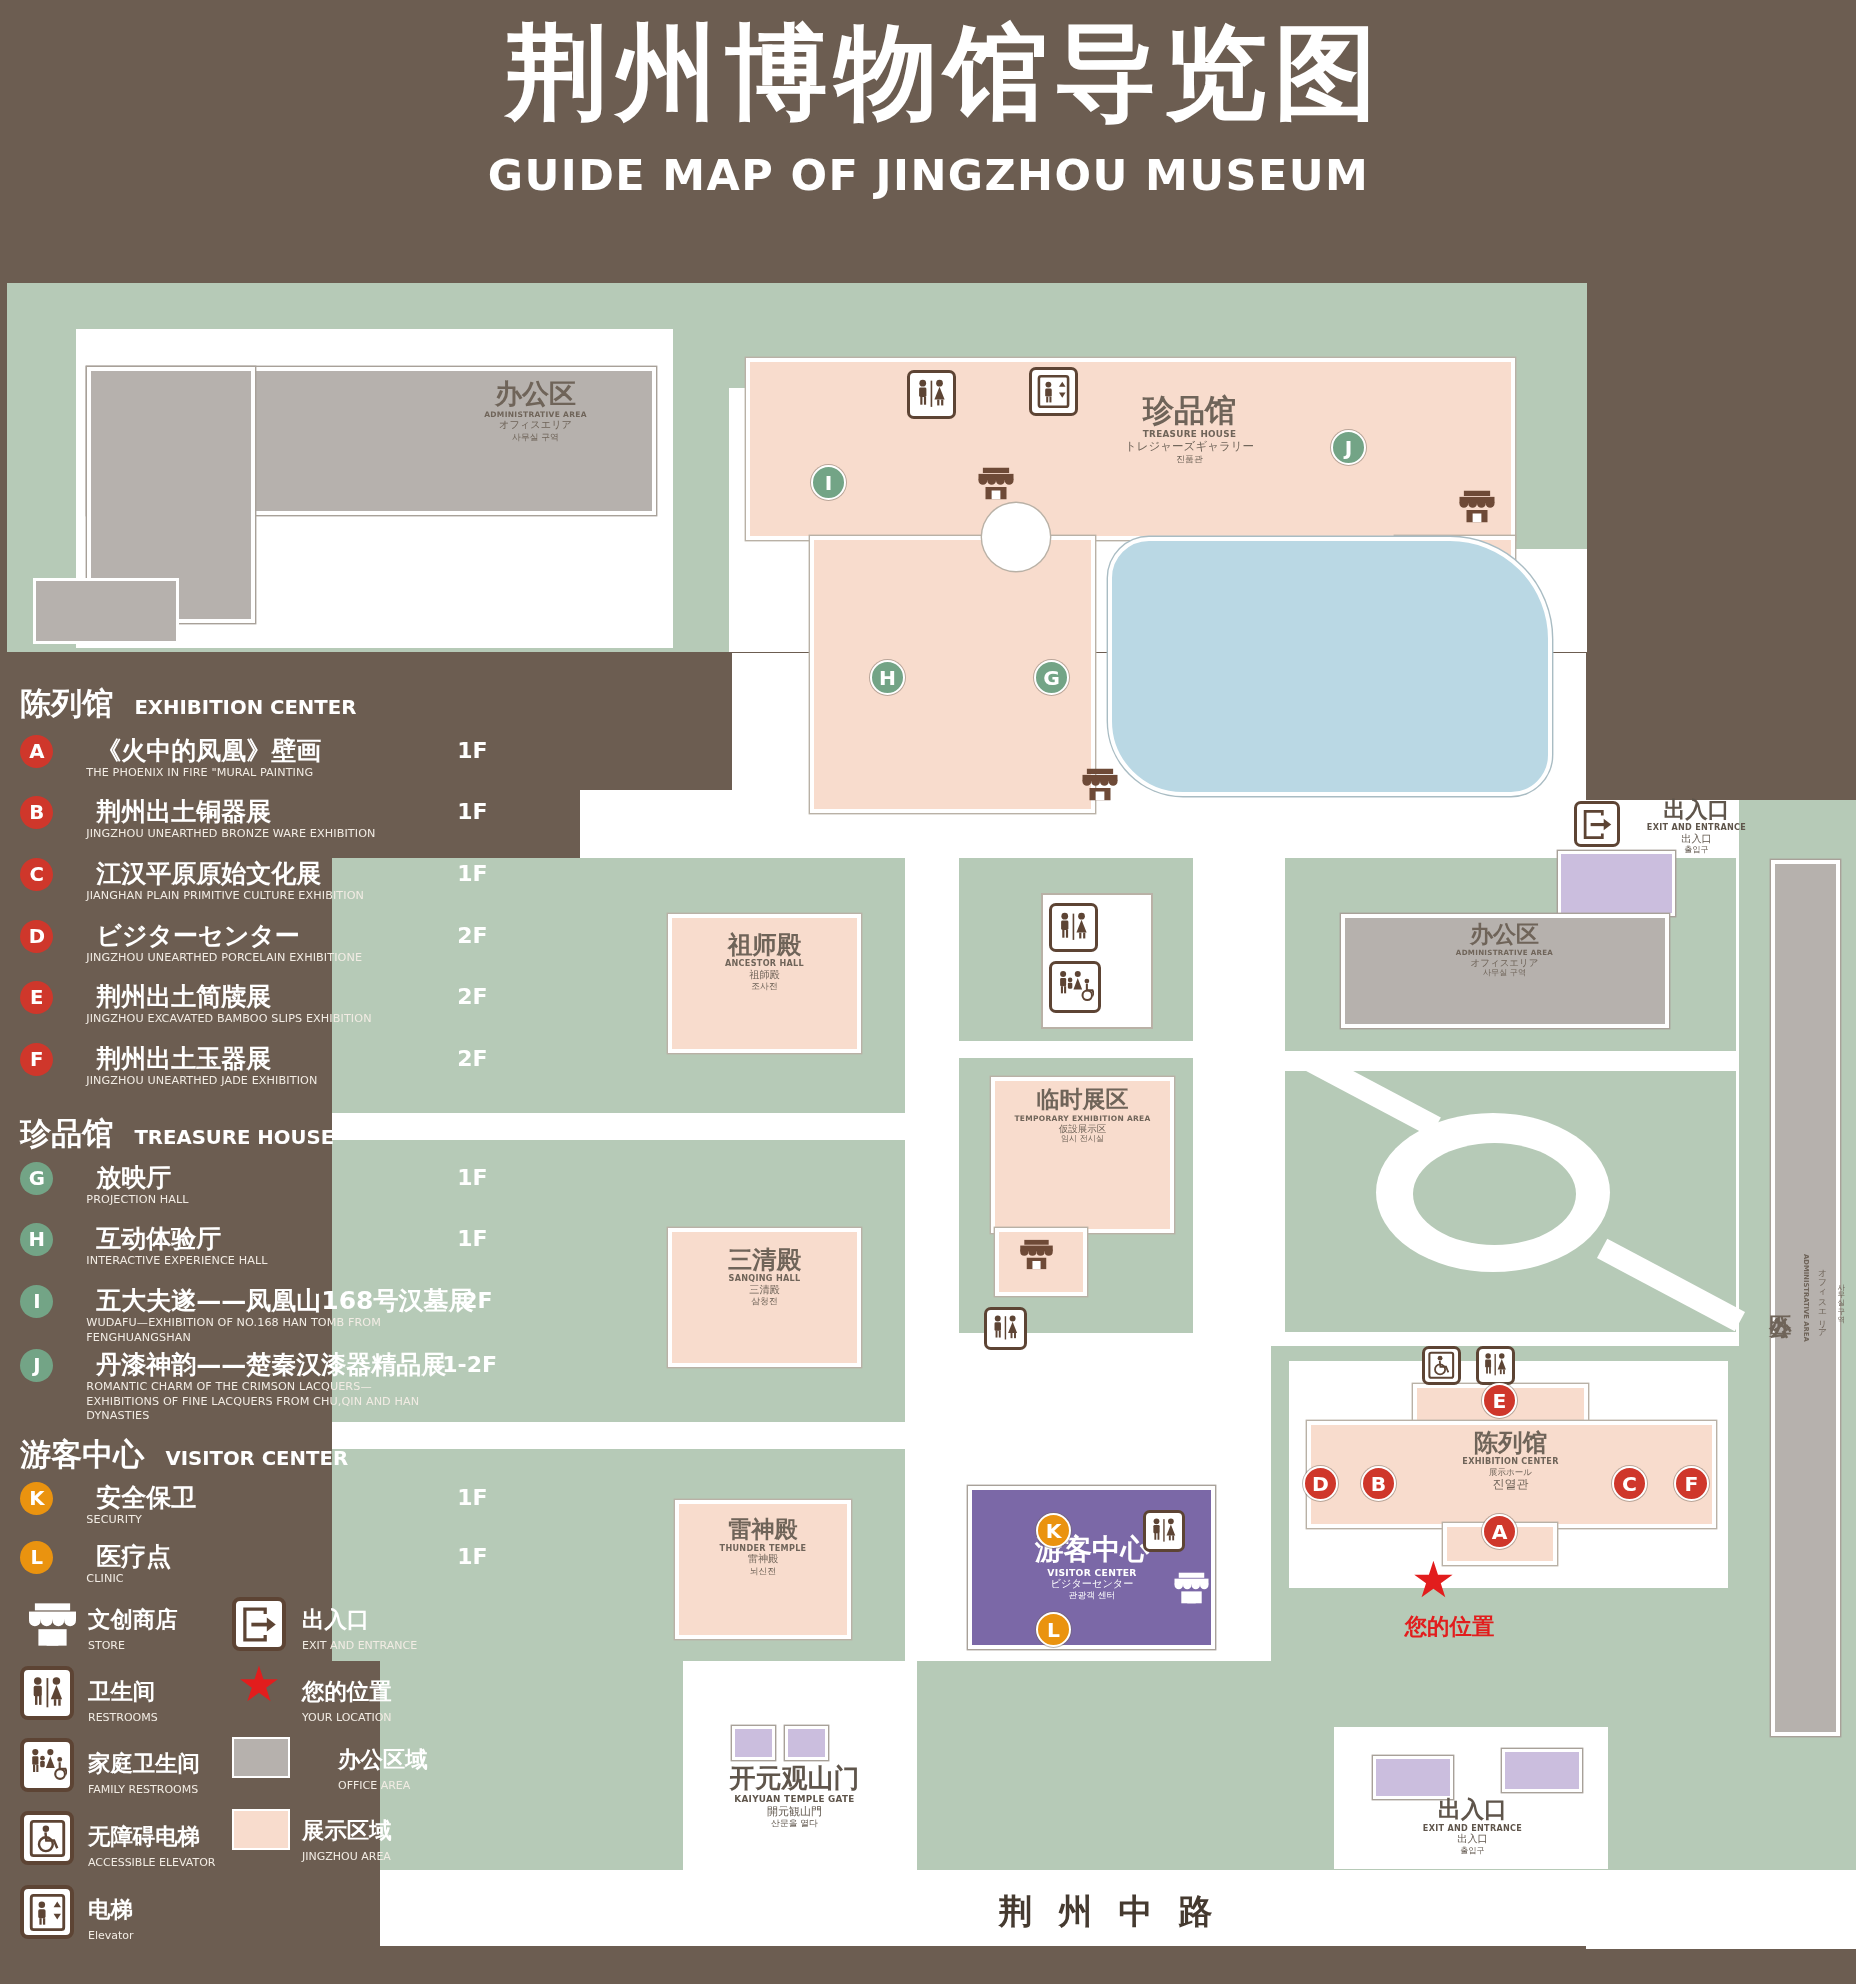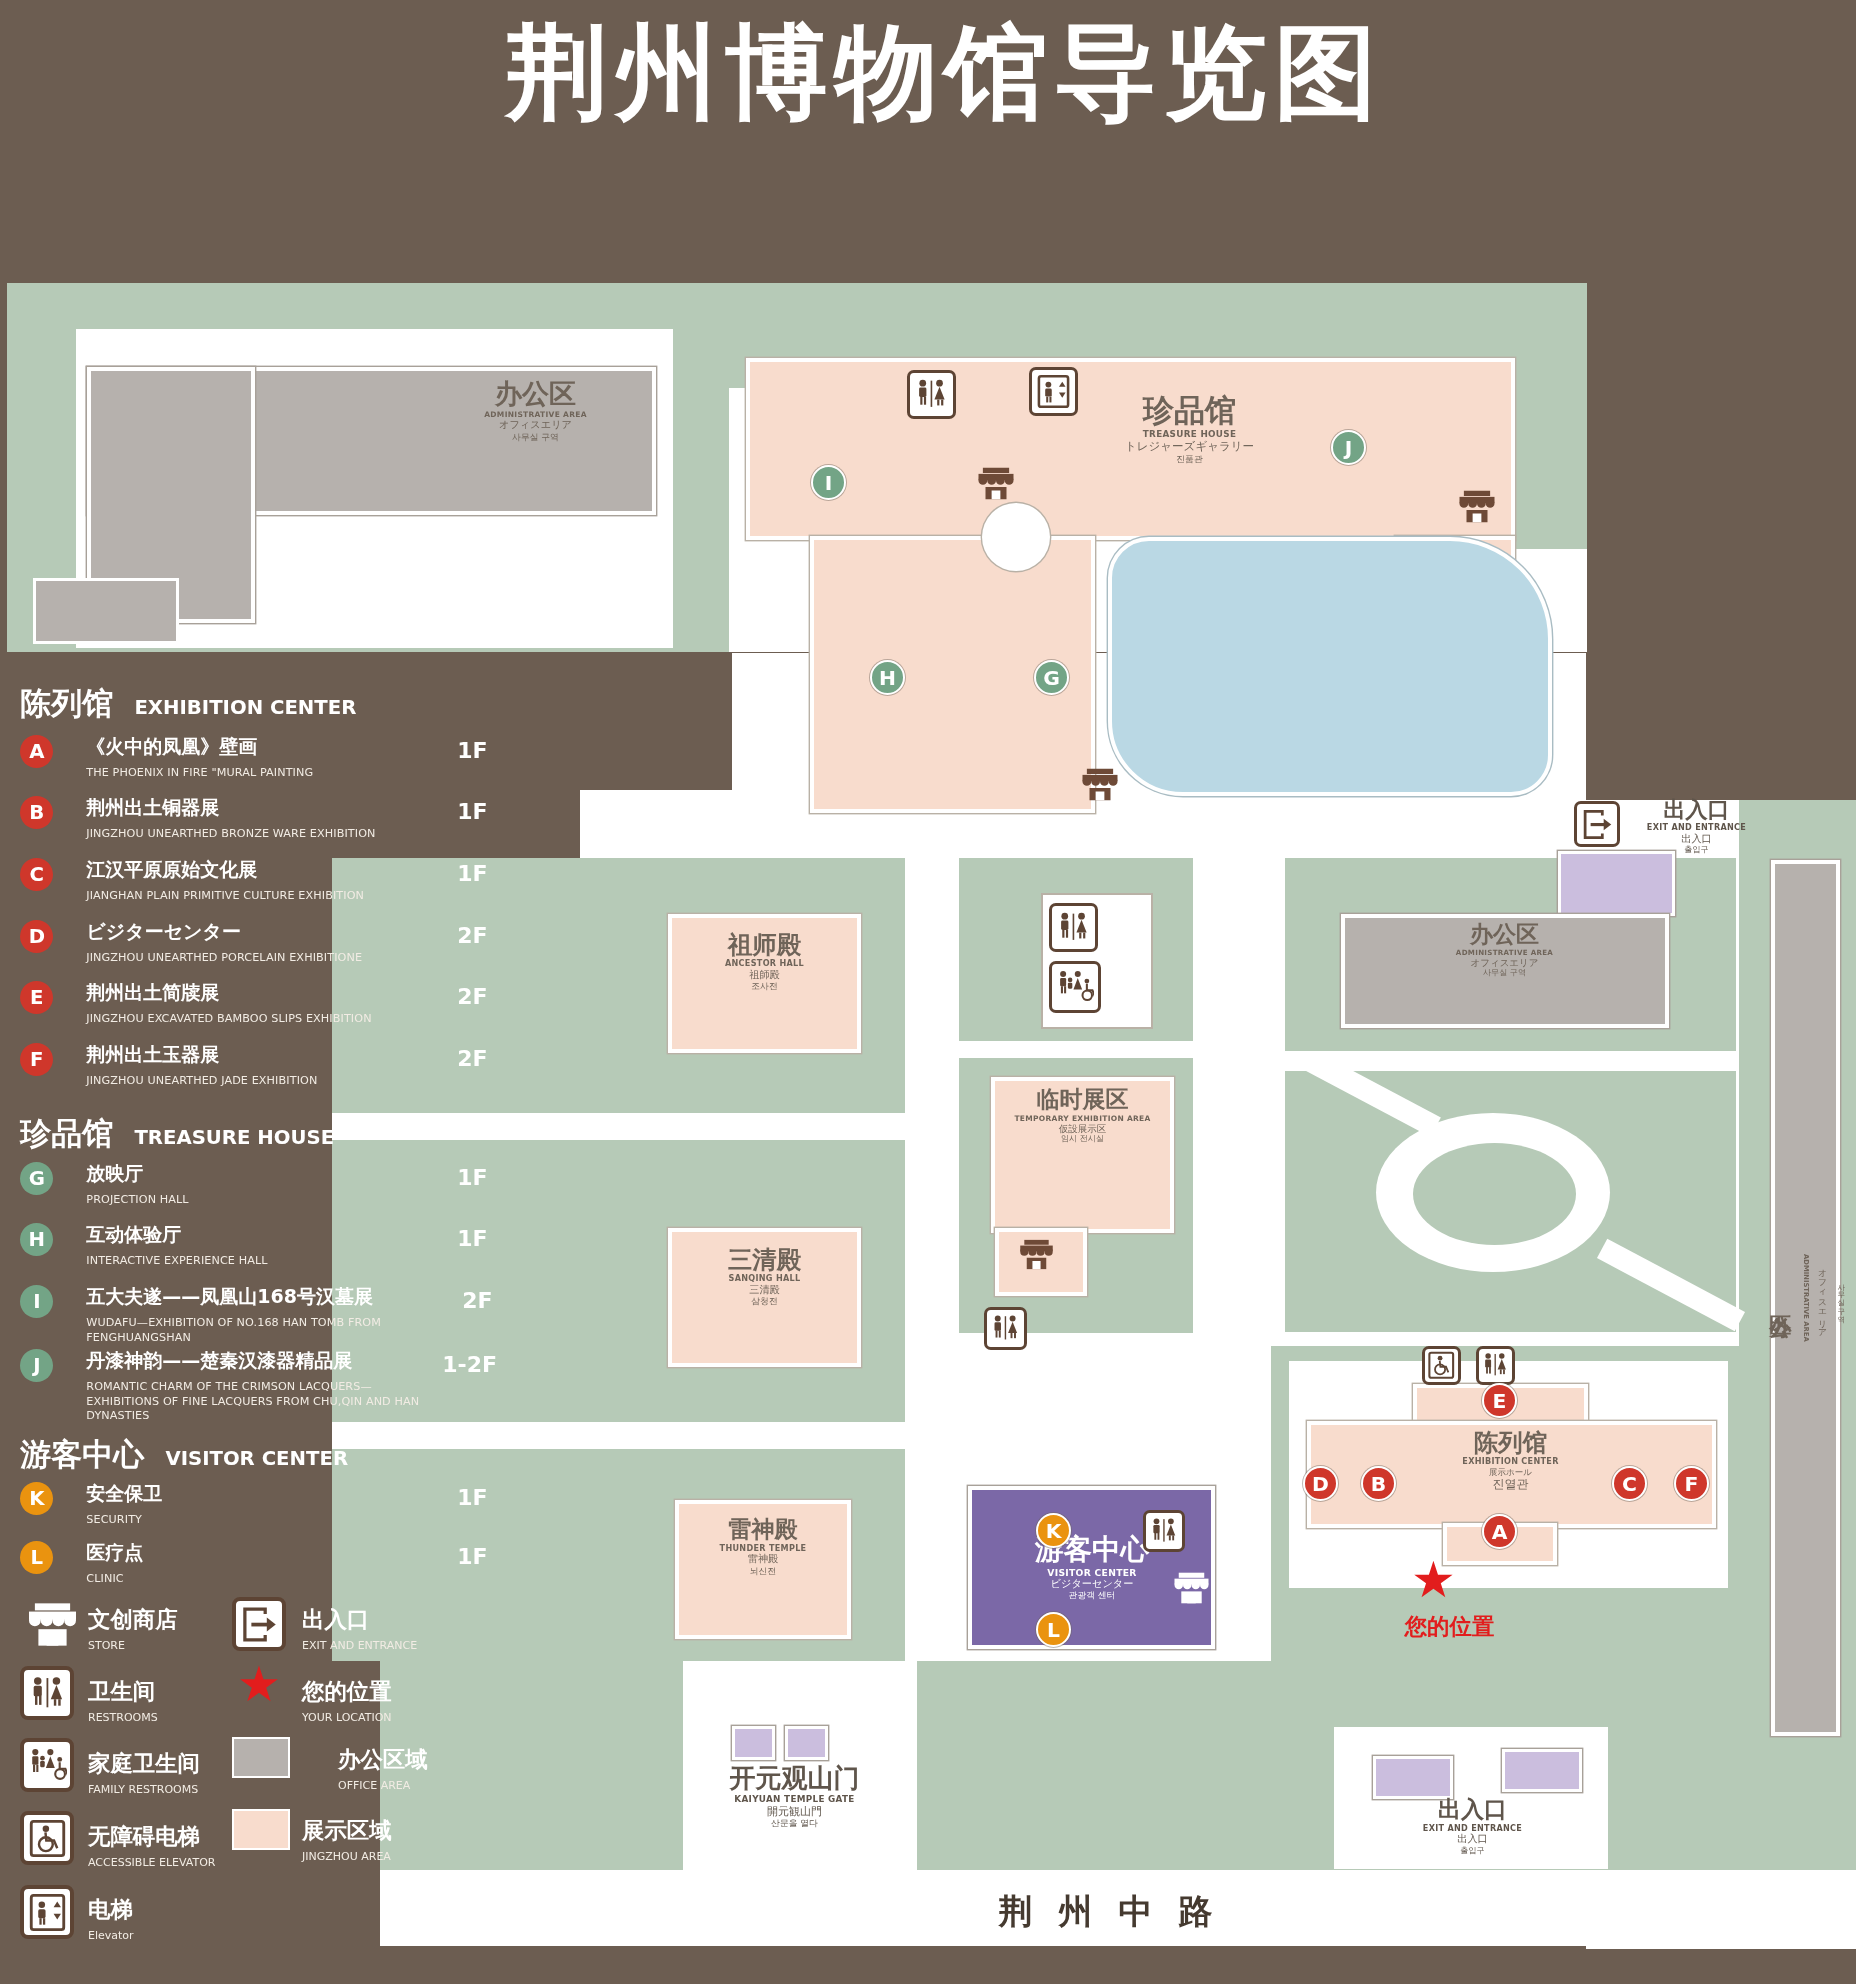--- a/index.html
+++ b/index.html
@@ -31,21 +31,21 @@
   .store{color:#6e4a37;}
   .star{color:#e21d1d;font-weight:bold;line-height:1;}
   
   .title{width:100%;text-align:center;color:#fff;font-weight:bold;}
   
   .lh{color:#fff;white-space:nowrap;}
   .lh .hz{font-size:31px;font-weight:bold;}
   .lh .he{font-size:19.7px;font-weight:bold;margin-left:17.6px;}
   .li{width:515px;}
   .li .mk{position:absolute;left:0;top:1.4px;width:33px;height:33px;font-size:19.7px;}
-  .li .zh{position:absolute;left:66px;top:0;font-size:19px;font-weight:bold;color:#fff;white-space:nowrap;}
+  .li .zh{position:absolute;left:76px;top:0;font-size:25px;font-weight:bold;color:#fff;white-space:nowrap;}
   .li .en{position:absolute;left:66px;top:32px;font-size:11.2px;color:#f2ece4;letter-spacing:0.1px;width:366px;line-height:1.3;}
   .li .fl{position:absolute;left:437px;top:4.1px;font-size:22px;font-weight:bold;color:#fff;white-space:nowrap;}
   .sym .szh{font-size:22.4px;font-weight:bold;color:#fff;white-space:nowrap;}
   .sym .sen{font-size:11px;color:#f2ece4;margin-top:4.1px;white-space:nowrap;}
   .vwrap{display:flex;align-items:center;justify-content:center;gap:6.8px;color:#6f6459;}
   .vwrap span{writing-mode:vertical-rl;}
   .vz{font-size:22px;font-weight:bold;}
   .ve{font-size:6.8px;font-weight:bold;}
   .vj{font-size:8.8px;}
   .vk{font-size:7.5px;}
@@ -108,20 +108,21 @@
       <path d="M31 11 V5 H6 v38 h25 v-6" fill="none" stroke="currentColor" stroke-width="4"></path>
       <rect x="14" y="21.8" width="20" height="4.6"></rect>
       <path d="M33 15.5 L44 24 L33 32.5 z"></path>
     </g>
   </defs>
 </svg>
 
 <div class="stage">
 
   <div class="abs title" style="left:0;top:5.4px;font-size:103px;letter-spacing:6.8px;margin-left:16px;">荆州博物馆导览图</div>
+  <div class="abs title" style="left:0;top:150px;font-size:43px;font-weight:600;letter-spacing:1.4px;">GUIDE MAP OF JINGZHOU MUSEUM</div>
 
   <div class="abs w" style="left:6.8px;top:283px;width:1580px;height:369px;"></div>
   <div class="abs w" style="left:732px;top:653px;width:854px;height:1010px;"></div>
   <div class="abs w" style="left:580px;top:790px;width:156px;height:875px;"></div>
   <div class="abs w" style="left:1586px;top:800px;width:270px;height:1149px;"></div>
   <div class="abs w" style="left:380px;top:1870px;width:1477px;height:76px;"></div>
 
   <div class="abs g" style="left:6.8px;top:283px;width:722px;height:369px;"></div>
   <div class="abs w" style="left:76px;top:329px;width:597px;height:319px;"></div>
   <div class="abs g" style="left:729px;top:283px;width:858px;height:105px;"></div>

